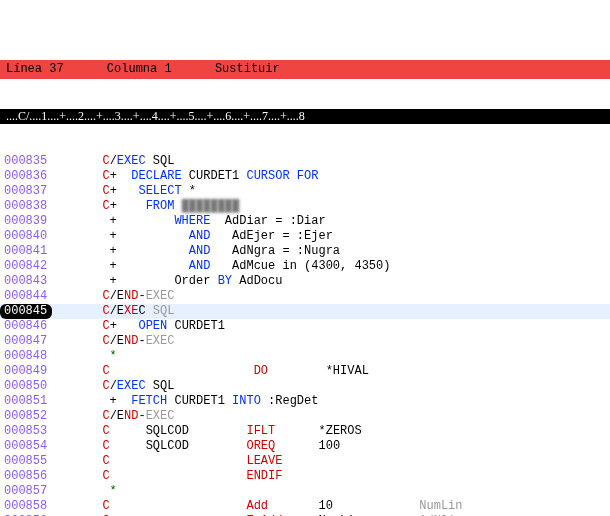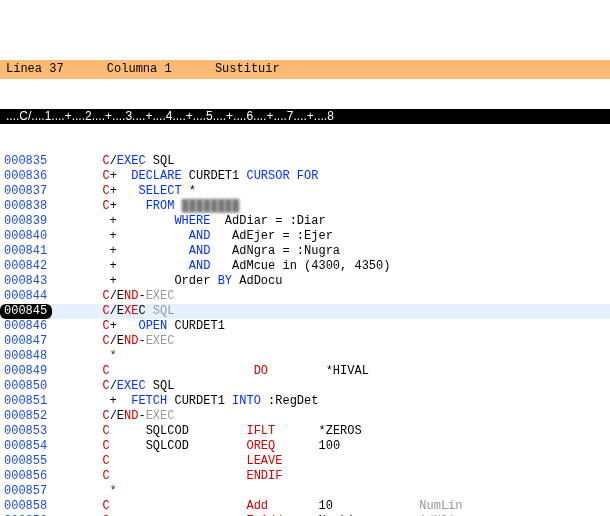--- a/index.html
+++ b/index.html
@@ -10,35 +10,35 @@
     line-height: 15px;
     background: #ffffff;
     color: #000000;
     white-space: pre;
     overflow: hidden;
   }
   .status-bar {
     padding: 2px 6px;
     font-size: 12px;
     color: #000;
-    background: #fdba74;
+    background: #ef4444;
   }
   .ruler {
     padding: 0 6px;
     background: #000;
     color: #fff;
-    font-family: Liberation Sans, sans-serif;
+    font-family: Liberation Serif, serif;
     height: 15px;
     overflow: hidden;
   }
   .code-area { padding-left: 0; }
   .line { display:flex; height:15px; }
   .gutter {
     width: 48px;
-    color: #1d4ed8;
+    color: #8b5cf6;
     padding-left: 4px;
     flex: 0 0 48px;
   }
   .src { flex: 1; }
   .hl { background: #e6f0ff; }
   .hl .gutter { background:#000; color:#fff;border-radius:6px; }
   
   .red  { color: #d00000; }
   .blue { color: #0030ff; }
   .black{ color: #000000; }

